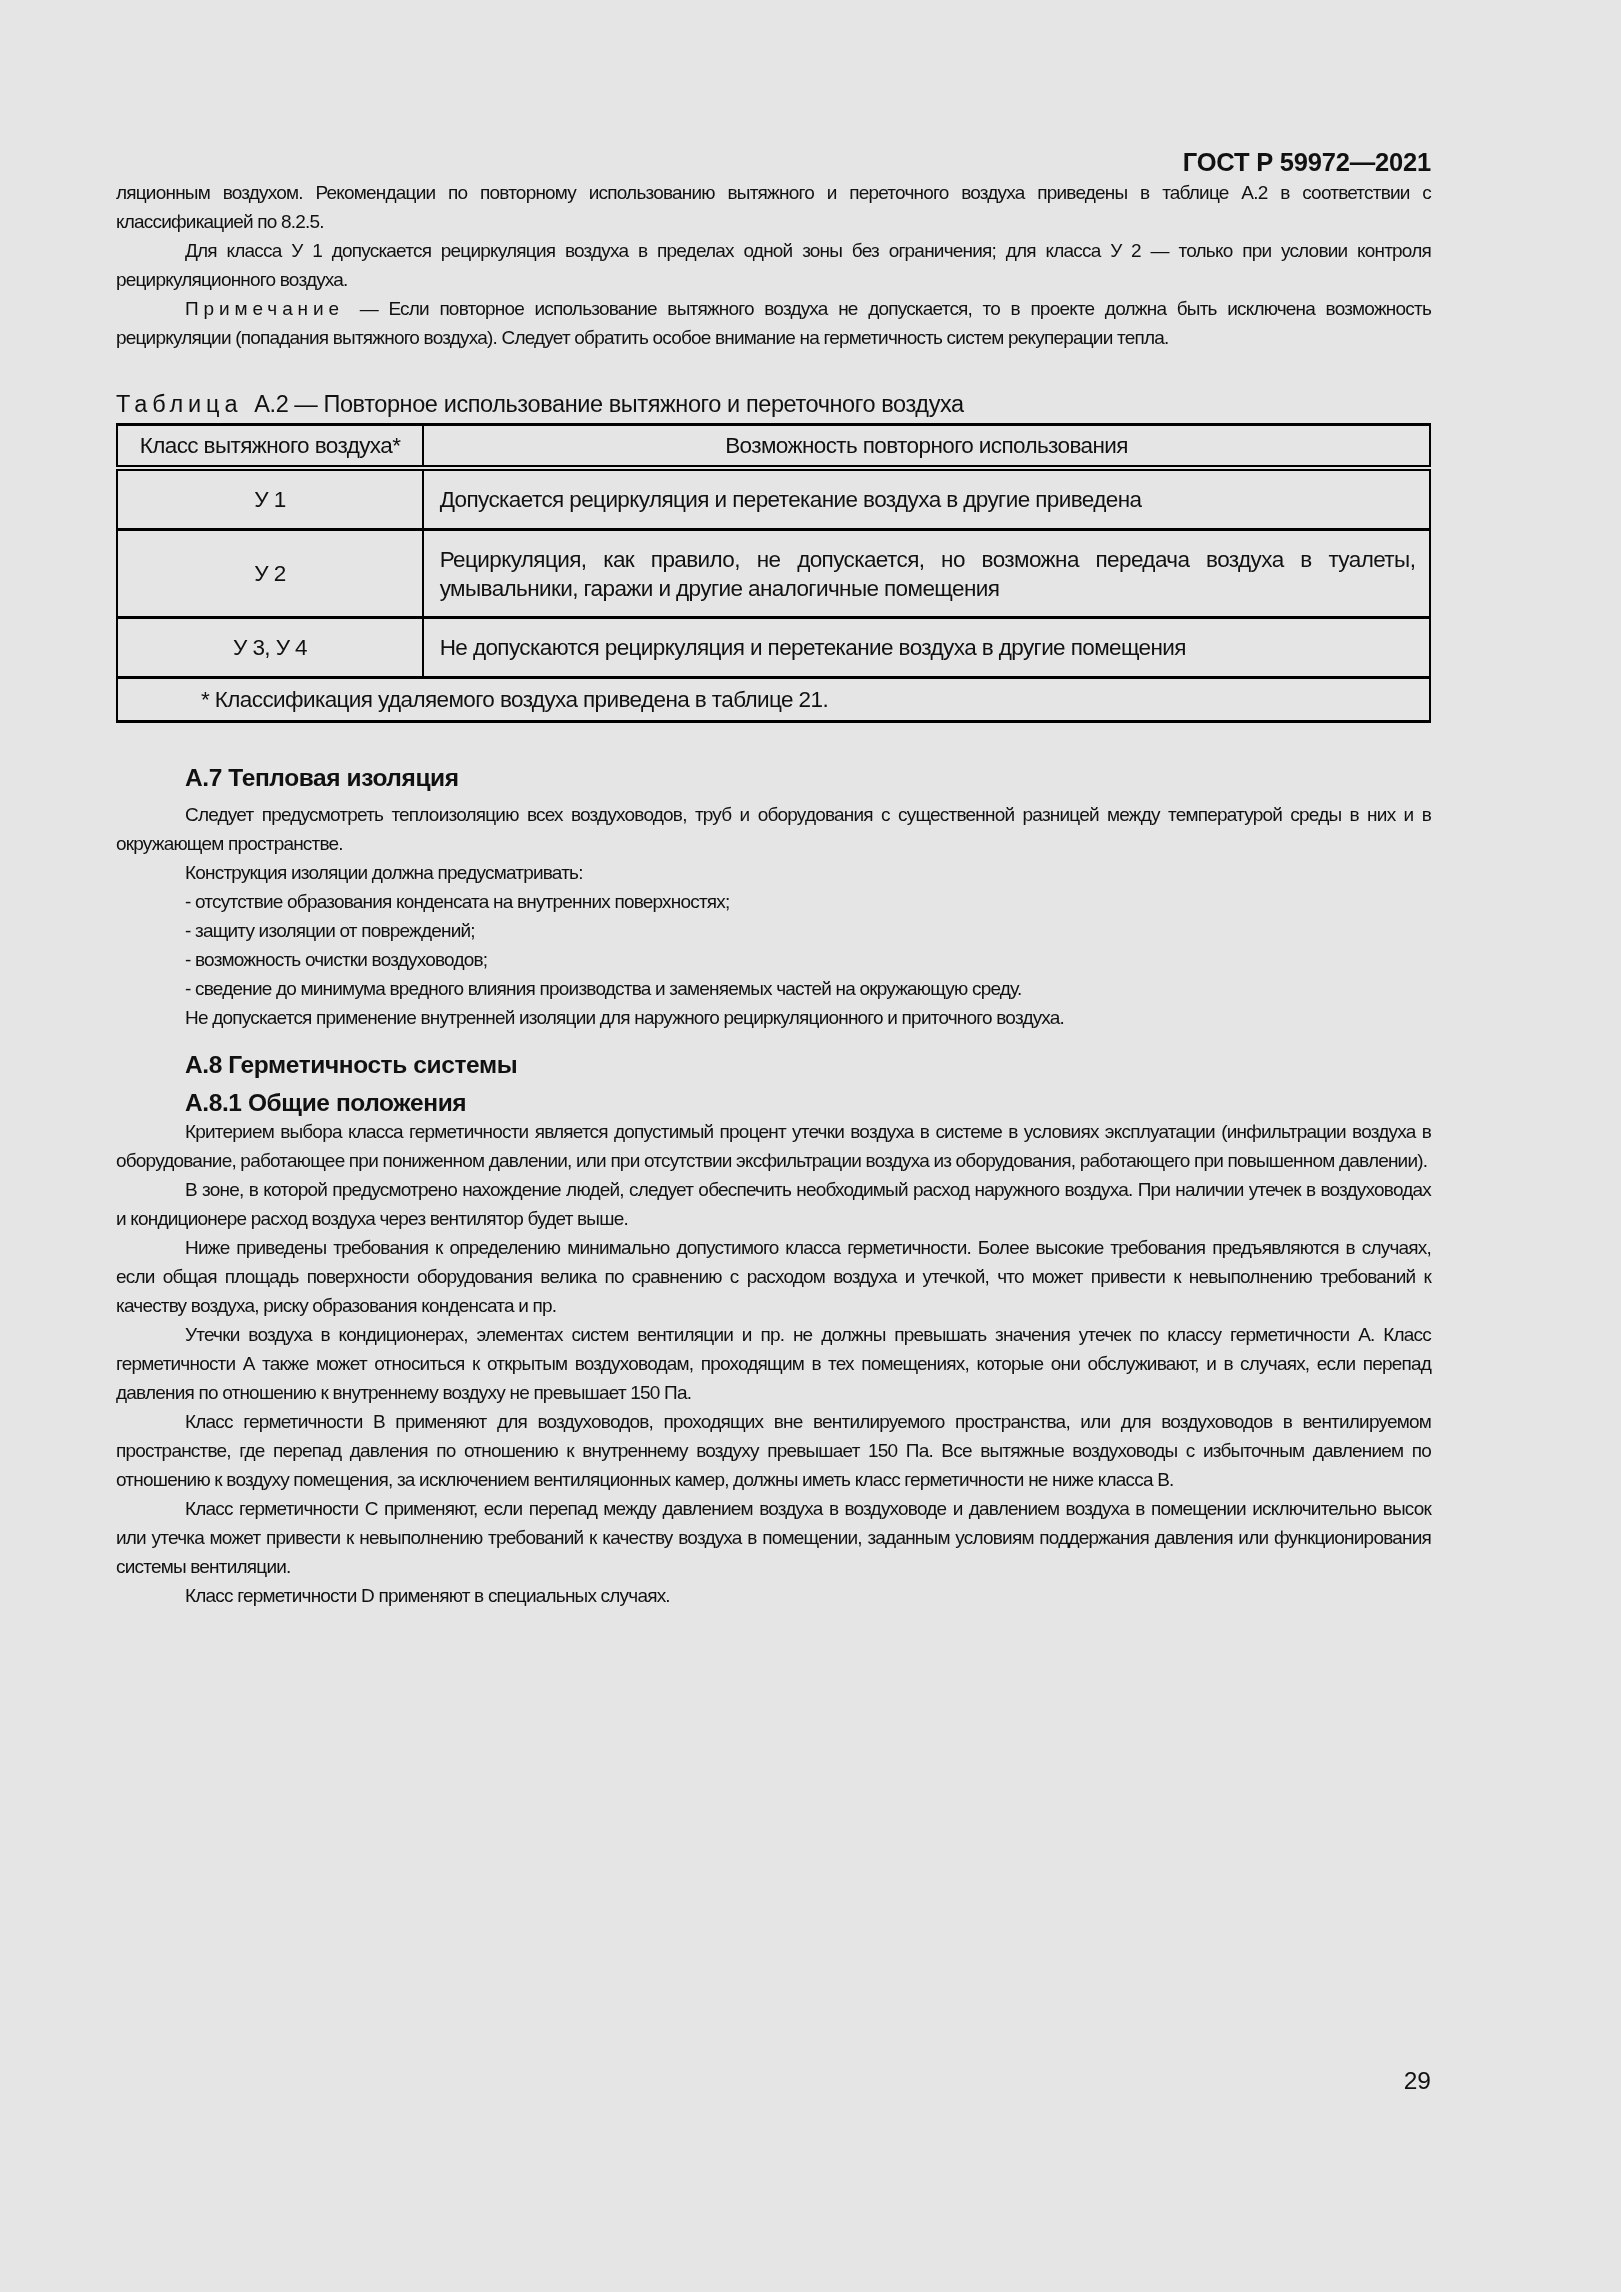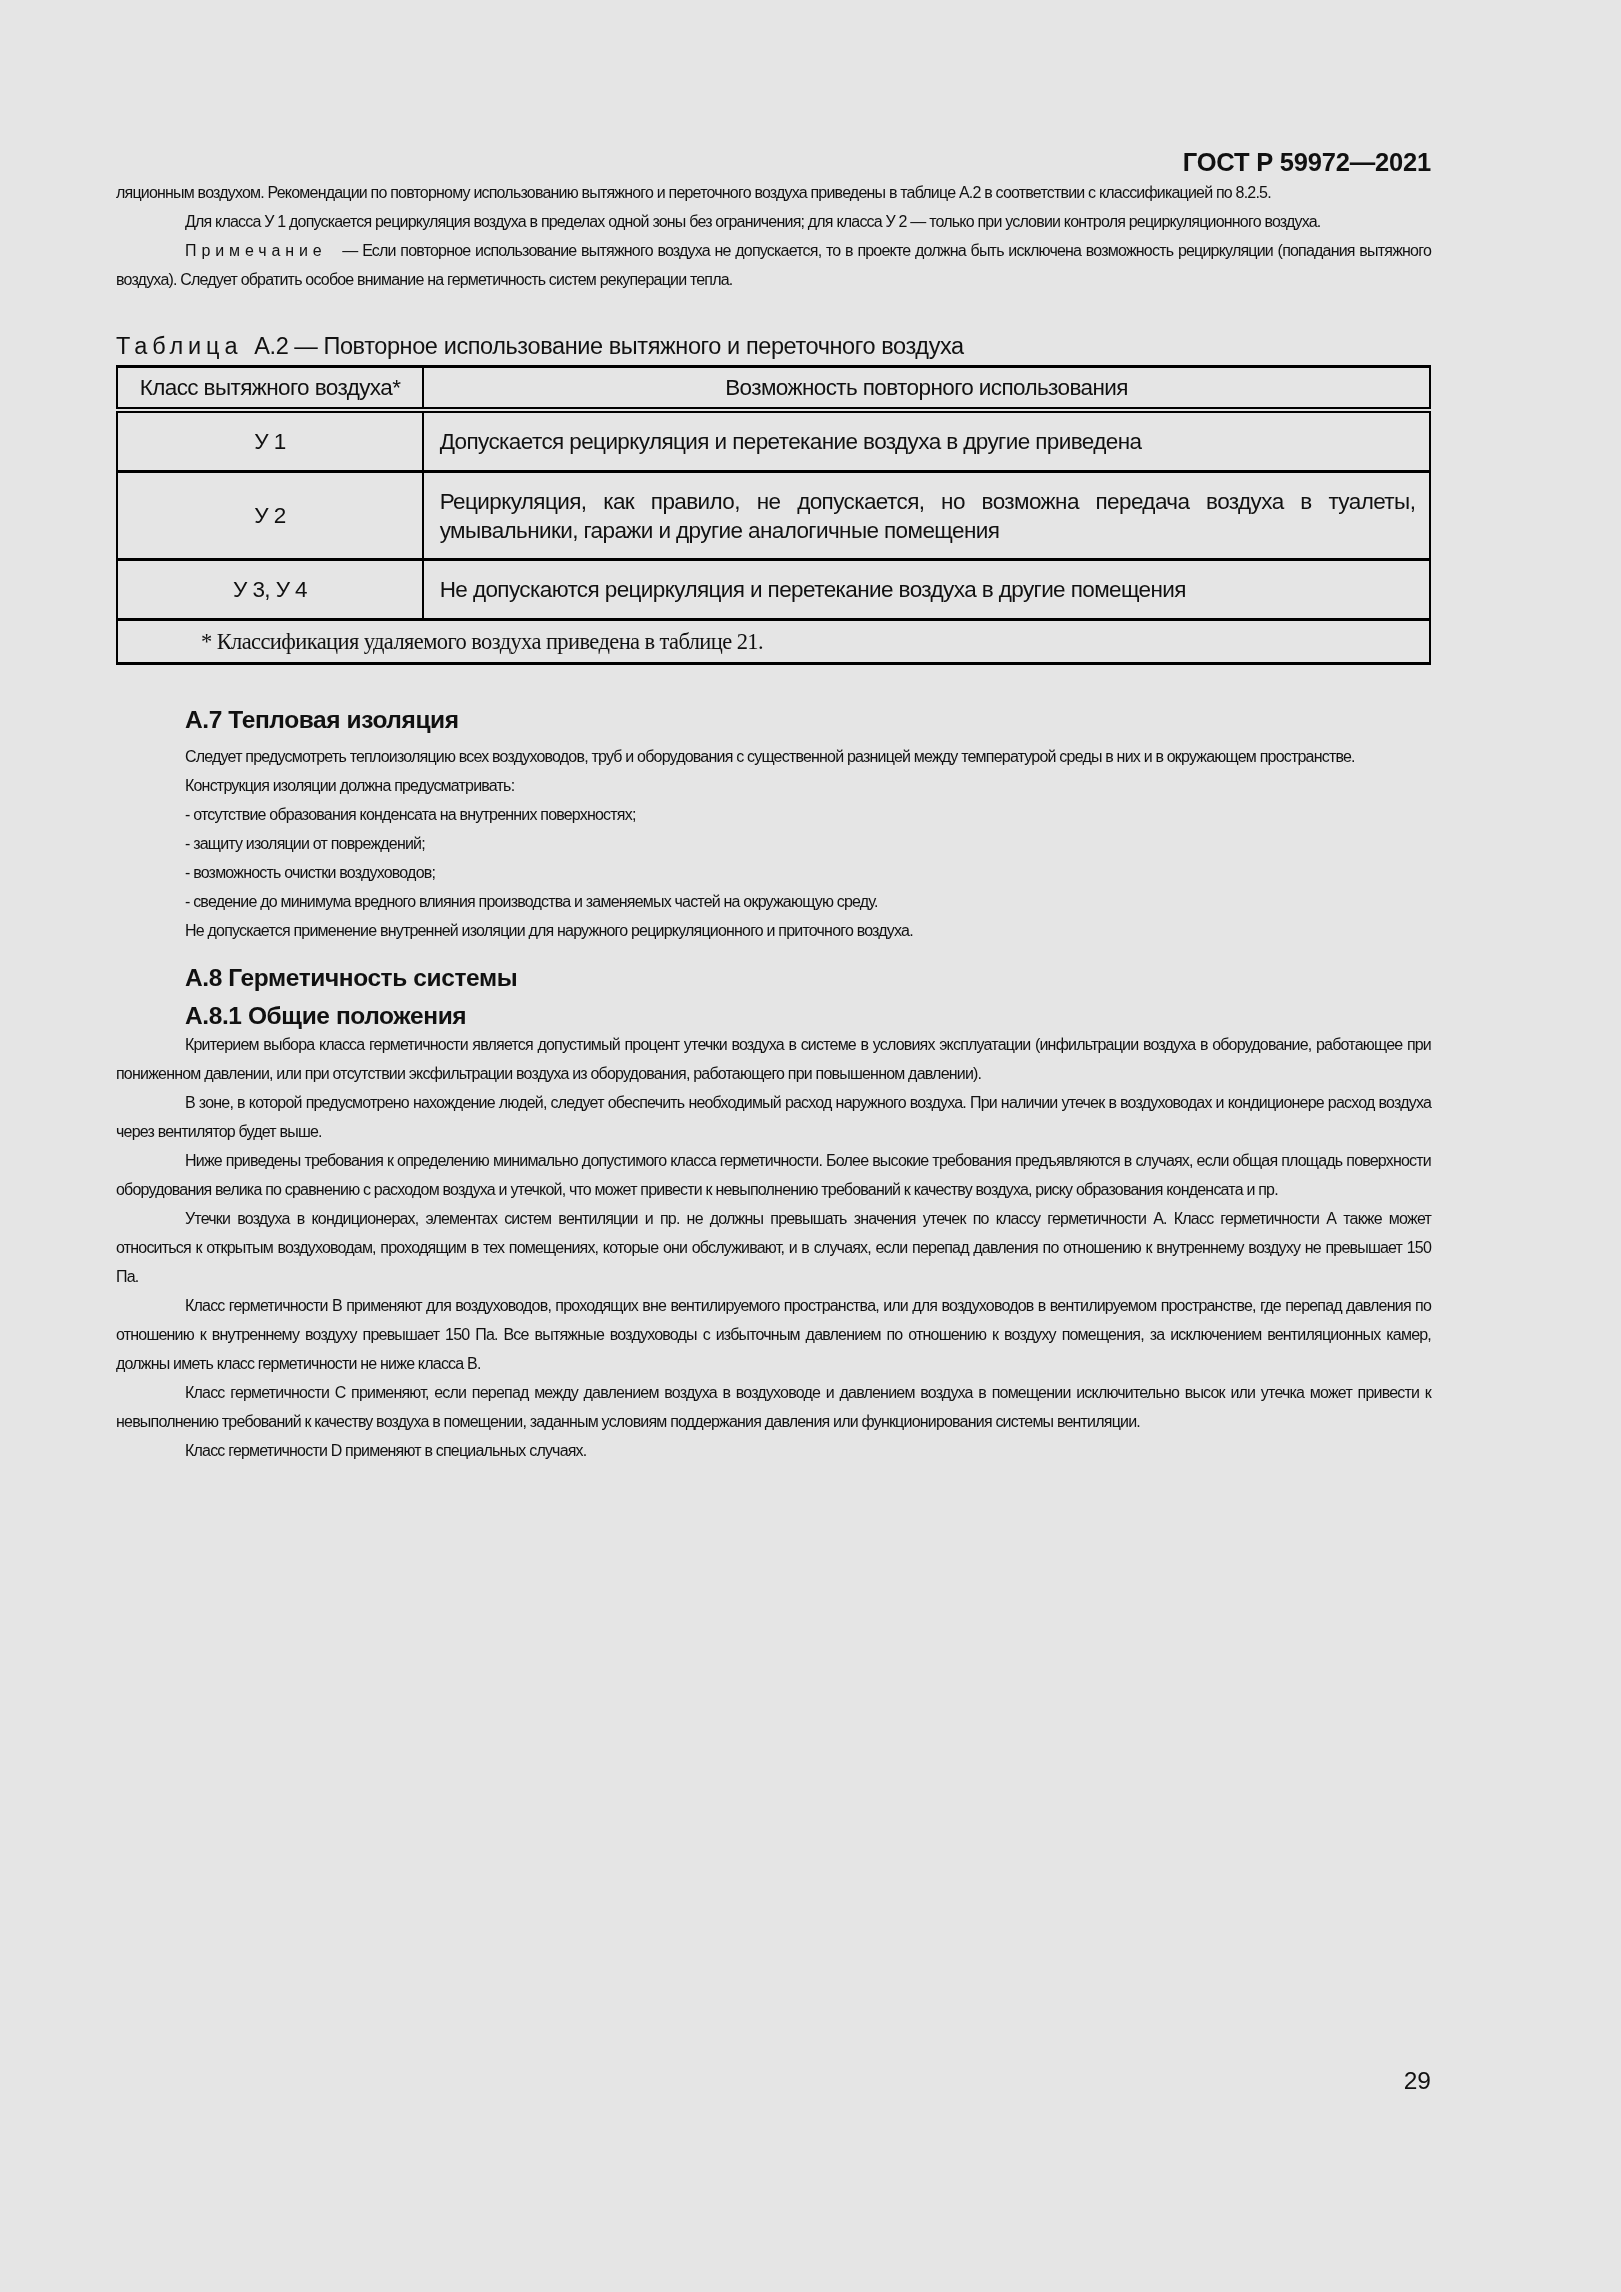--- a/index.html
+++ b/index.html
@@ -25,21 +25,21 @@
   .doc-header {
     margin-top: 147px;
     text-align: right;
     font-weight: bold;
     font-size: 25.5px;
     line-height: 31px;
     letter-spacing: -0.2px;
   }
   p.body-text {
     margin: 0;
-    font-size: 16px;
+    font-size: 19px;
     line-height: 29px;
     letter-spacing: -0.8px;
     text-align: justify;
     text-indent: 69px;
   }
   p.no-indent {
     text-indent: 0;
   }
   .first-para {
     margin-top: 53px;
@@ -104,21 +104,20 @@
     padding: 5.9px 13.7px 5.9px 15.7px;
   }
   .gost-table tr.row-1 td { height: 45px; }
   .gost-table tr.row-2 td { height: 74px; }
   .gost-table tr.row-3 td { height: 45px; }
   .gost-table td.footnote-cell {
     height: 41px;
     text-align: left;
     padding-left: 83px;
     border-top: 3.9px solid #000;
-    font-family: Liberation Serif, serif;
   }
   .sec-heading {
     margin: 0 0 0 69px;
     font-size: 24.5px;
     line-height: 29px;
     font-weight: bold;
     letter-spacing: -0.4px;
     text-align: left;
   }
   .h-a7 { margin-top: 40px; margin-bottom: 7.8px; }

